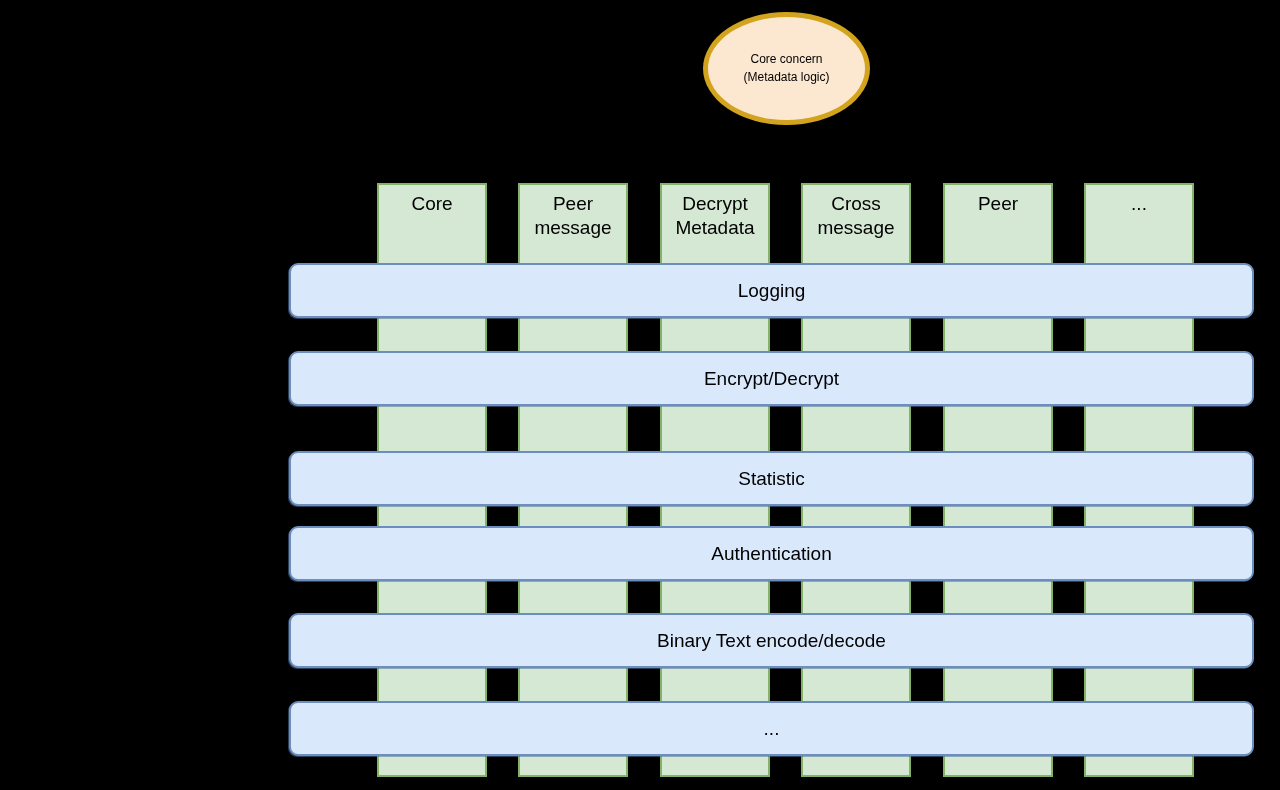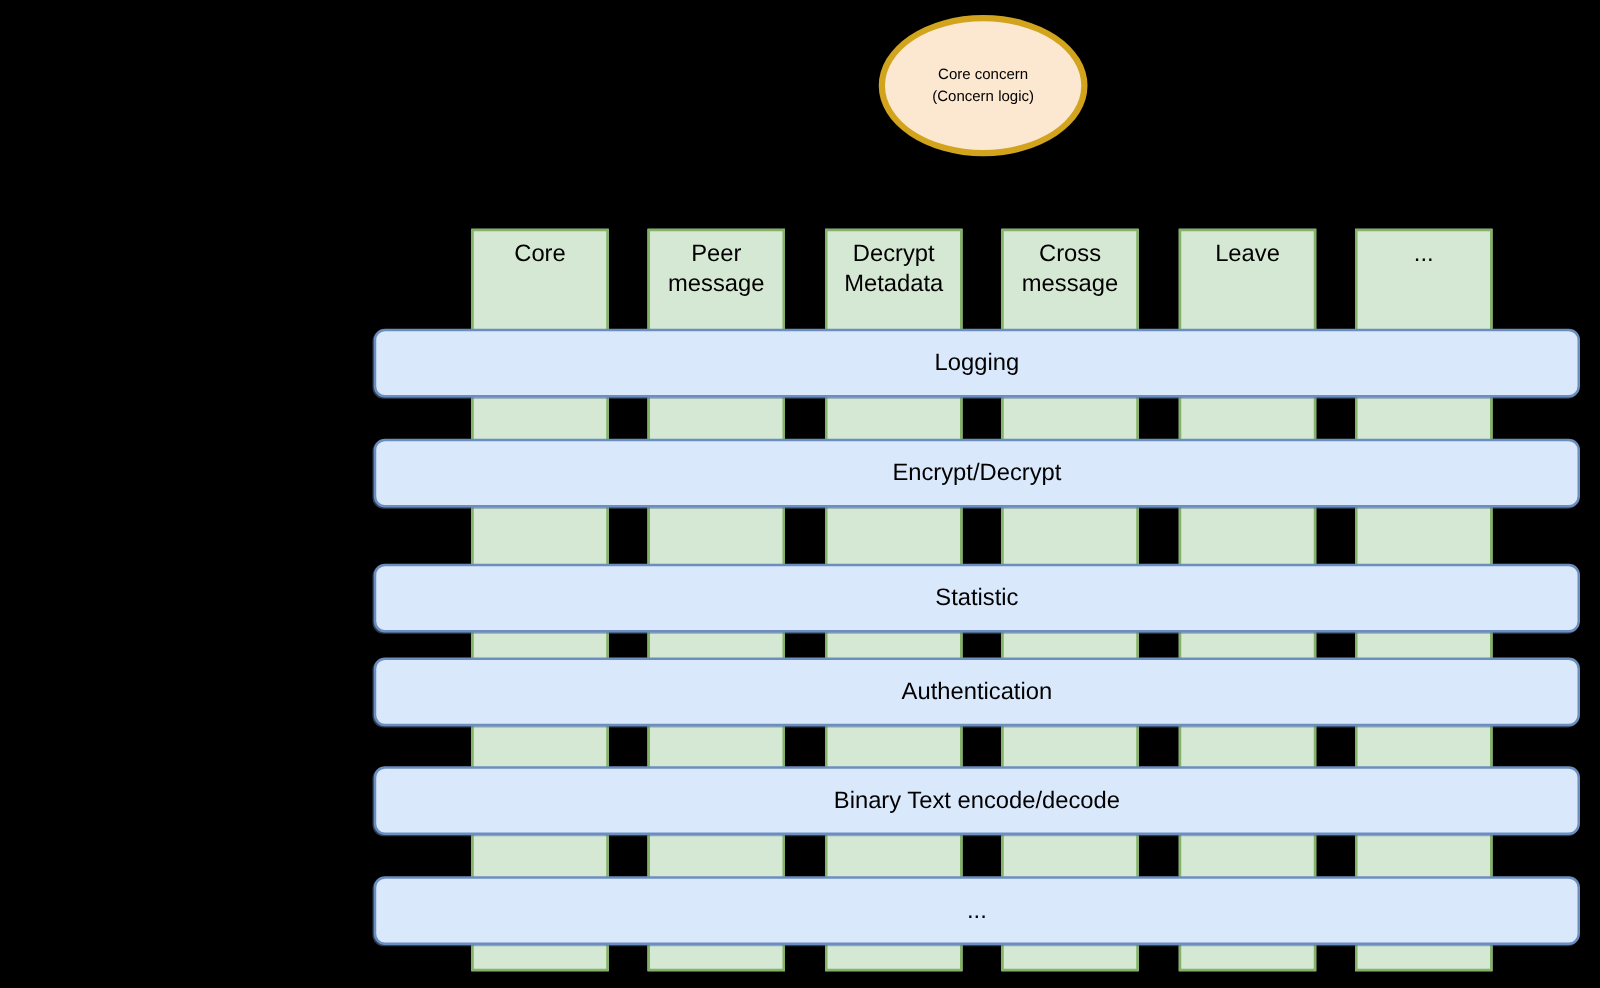--- a/index.html
+++ b/index.html
@@ -51,50 +51,50 @@
     background: var(--column-fill, #D5E8D4);
     border: 2.5px solid var(--column-border, #82B366);
     text-align: center;
     font-size: 19px;
     line-height: 1.26;
     padding: 7px 2px 0 2px;
   }
   .bar {
     position: absolute;
     box-sizing: border-box;
-    left: 299px;
+    left: 289px;
     width: 965px;
     height: 55px;
     background: var(--bar-fill, #DAE8FC);
     border: 2.5px solid var(--bar-border, #6C8EBF);
     border-radius: 9px;
     display: flex;
     align-items: center;
     justify-content: center;
     font-size: 19px;
     box-shadow: -1px 1px 0 0 rgba(84, 113, 158, 0.55);
   }
 </style>
 </head>
 <body>
 
 <div class="stage">
 
   <div class="ellipse ellipse-core">
     <div>Core concern</div>
-    <div>(Concern logic)</div>
+    <div>(Metadata logic)</div>
   </div>
 
 
   <div id="columns-layer">
       <div class="col" style="left: 377px;"><span>Core</span></div>
       <div class="col" style="left: 518px;"><span>Peer message</span></div>
       <div class="col" style="left: 660px;"><span>Decrypt Metadata</span></div>
       <div class="col" style="left: 801px;"><span>Cross message</span></div>
-      <div class="col" style="left: 943px;"><span>Leave</span></div>
+      <div class="col" style="left: 943px;"><span>Peer</span></div>
       <div class="col" style="left: 1084px;"><span>...</span></div>
     </div>
 
   <div id="bars-layer">
       <div class="bar" style="top: 263px;">
         <span>Logging</span>
       </div>
       <div class="bar" style="top: 351px;">
         <span>Encrypt/Decrypt</span>
       </div>

